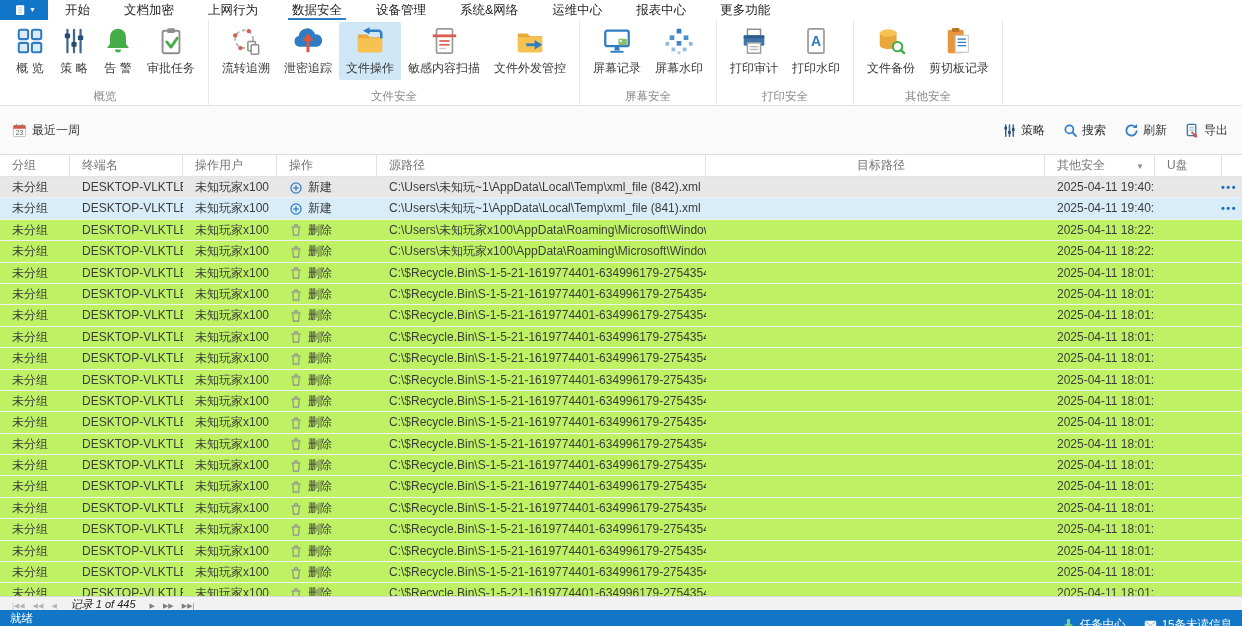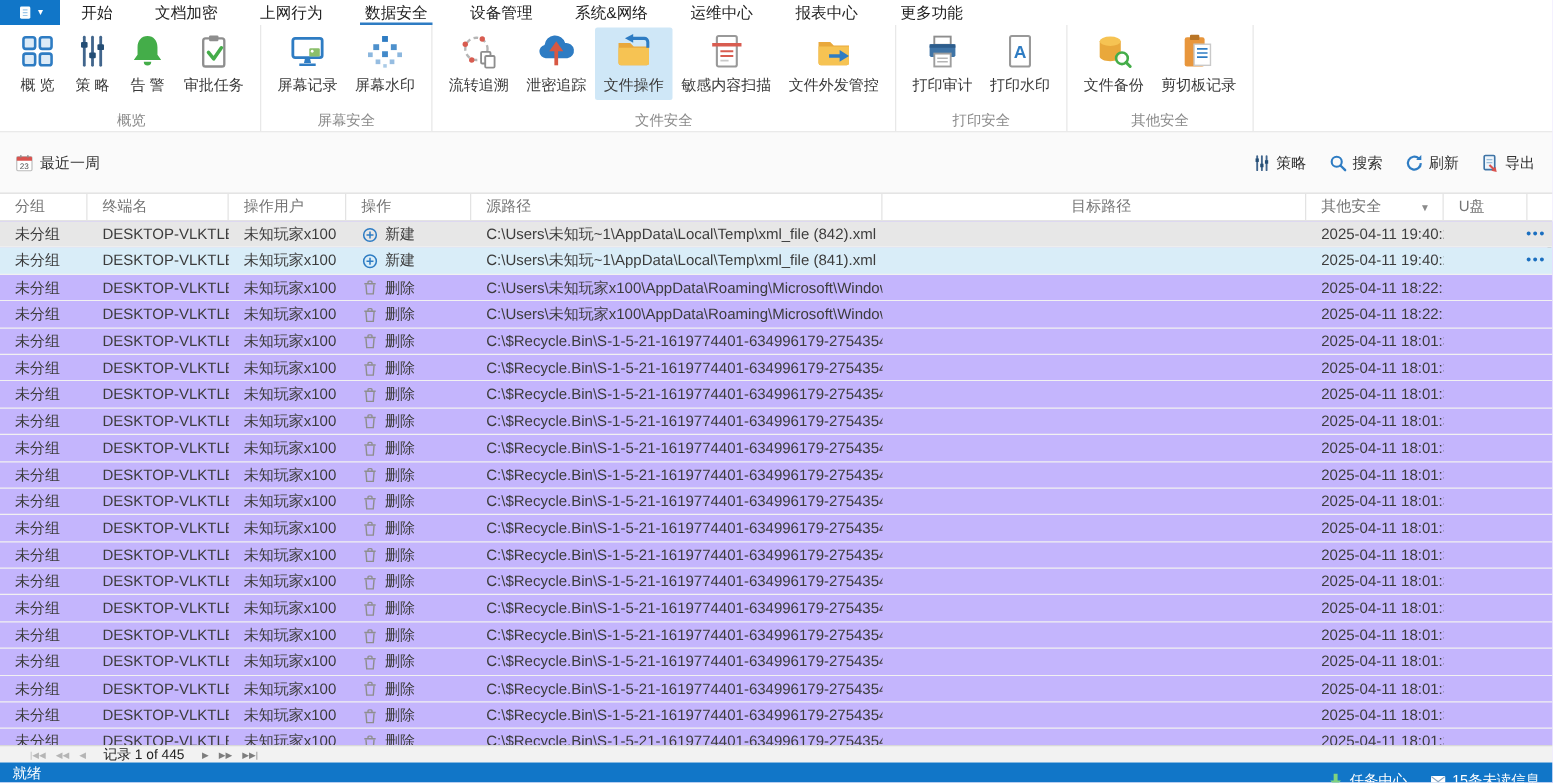--- a/index.html
+++ b/index.html
@@ -31,32 +31,32 @@
   .date-chip { display:flex; align-items:center; gap:5px; cursor:pointer; color:#333; }
   .actions { display:flex; align-items:center; }
   .action { display:flex; align-items:center; gap:4px; margin-left:18px; cursor:pointer; color:#333; }
   .icon-14 svg { width:15px; height:15px; }
 
   
   .thead { display:flex; height:23px; border-top:1px solid #dcdcdc; border-bottom:1px solid #e3e3e3; background:#fff; }
   .th { display:flex; align-items:center; padding-left:12px; border-right:1px solid #e3e3e3; color:#757575; position:relative; overflow:hidden; white-space:nowrap; }
   .th .filter-arrow { position:absolute; right:10px; top:7px; font-size:8px; color:#8a8a8a; cursor:pointer; }
   .th.gutter { border-right:none; padding:0; }
-  .tbody { position:relative; height:419px; overflow:hidden; background:#c4b5fd; }
+  .tbody { position:relative; height:419px; overflow:hidden; background:#bef264; }
   .row { position:relative; display:flex; height:21.4px; line-height:21.4px; box-shadow:inset 0 -1px 0 #f1f1f1; cursor:default; }
   .row.focused { background:#e7e7e7; }
   .row.selected { background:#d9edf8; }
   .cell { padding-left:12px; white-space:nowrap; overflow:hidden; color:#3c3c3c; }
   .op-cell { display:flex; align-items:center; gap:5px; }
   .op-cell svg { width:14px; height:14px; }
   .row-ellipsis { position:absolute; right:5px; top:0; color:#1b6fc0; font-weight:bold; letter-spacing:1.5px; font-size:11px; cursor:pointer; }
   .vscroll-thumb { position:absolute; right:1px; top:3px; width:3px; height:33px; background:#3a3a3a; cursor:grab; }
 
   
-  .pager { height:14px; display:flex; align-items:center; background:#f2f2f2; border-top:1px solid #d8d8d8; padding-left:20px; }
+  .pager { height:14px; display:flex; align-items:flex-start; background:#f2f2f2; border-top:1px solid #d8d8d8; padding-left:8px;font-style:italic; }
   .pg-ic { font-size:7px; color:#7d7d7d; margin:0 4px; cursor:pointer; line-height:14px; }
   .pg-ic.disabled { color:#b5b5b5; }
   .pager-label { font-size:11px; color:#222; margin:0 10px; line-height:14px; }
 
   
   .statusbar { height:16px; background:#1176c8; color:#fff; display:flex; align-items:center; justify-content:space-between; padding:0 10px; font-size:11.5px; }
   .sb-right { display:flex; align-items:center; gap:18px; }
   .sb-item { display:flex; align-items:center; gap:5px; cursor:pointer;margin-top:12px; }
   .sb-item svg { width:13px; height:13px; }
 </style>
@@ -159,20 +159,82 @@
     <span class="rbtn-label">审批任务</span>
   </div>
       </div>
     <div class="group-label">概览</div>
   </div>
     <div class="ribbon-group">
     <div class="group-buttons">
         <div class="rbtn">
     <span class="rbtn-icon">
             <svg viewBox="0 0 32 32">
+              <circle cx="14" cy="14" r="9.5" fill="none" stroke="#b5b5b5" stroke-width="2" stroke-dasharray="4 3"></circle>
+              <circle cx="4.5" cy="10" r="2.3" fill="#d85c50"></circle>
+              <circle cx="19" cy="5.5" r="2.3" fill="#d85c50"></circle>
+              <circle cx="10" cy="23.5" r="2.3" fill="#d85c50"></circle>
+              <rect x="18" y="16.5" width="8" height="10" rx="1" fill="#fff" stroke="#8e8e8e" stroke-width="1.6"></rect>
+              <rect x="21.5" y="20" width="8" height="10" rx="1" fill="#fff" stroke="#8e8e8e" stroke-width="1.6"></rect>
+            </svg>
+          </span>
+    <span class="rbtn-label">流转追溯</span>
+  </div>
+        <div class="rbtn">
+    <span class="rbtn-icon">
+            <svg viewBox="0 0 32 32">
+              <path fill="#2e7cc3" d="M25.5 22H7a5.8 5.8 0 0 1-1-11.4A9 9 0 0 1 23.6 9 6.5 6.5 0 0 1 25.5 22z"></path>
+              <rect x="14.4" y="15" width="3.2" height="13" fill="#d85843"></rect>
+              <path fill="#d85843" d="M16 7.5l6 8.5H10z"></path>
+            </svg>
+          </span>
+    <span class="rbtn-label">泄密追踪</span>
+  </div>
+        <div class="rbtn selected">
+    <span class="rbtn-icon">
+            <svg viewBox="0 0 32 32">
+              <path fill="#e9a83b" d="M3 9h10l3 3h13v14a2 2 0 0 1-2 2H5a2 2 0 0 1-2-2z"></path>
+              <path fill="#f6c353" d="M3 13h26v13a2 2 0 0 1-2 2H5a2 2 0 0 1-2-2z"></path>
+              <path fill="none" stroke="#2e7cc3" stroke-width="2.6" d="M28 13V8a3 3 0 0 0-3-3H14"></path>
+              <path fill="#2e7cc3" d="M15.5 1.2L8.5 5l7 3.8z"></path>
+            </svg>
+          </span>
+    <span class="rbtn-label">文件操作</span>
+  </div>
+        <div class="rbtn">
+    <span class="rbtn-icon">
+            <svg viewBox="0 0 32 32">
+              <rect x="8" y="3" width="17" height="26" rx="1.5" fill="#fff" stroke="#999" stroke-width="1.8"></rect>
+              <line x1="4" y1="10.5" x2="29" y2="10.5" stroke="#d85c50" stroke-width="3"></line>
+              <line x1="11" y1="16" x2="22" y2="16" stroke="#d85c50" stroke-width="1.8"></line>
+              <line x1="11" y1="20" x2="22" y2="20" stroke="#d85c50" stroke-width="1.8"></line>
+              <line x1="11" y1="24" x2="18" y2="24" stroke="#c9c9c9" stroke-width="1.6"></line>
+            </svg>
+          </span>
+    <span class="rbtn-label">敏感内容扫描</span>
+  </div>
+        <div class="rbtn">
+    <span class="rbtn-icon">
+            <svg viewBox="0 0 32 32">
+              <path fill="#e9a83b" d="M3 8h10l3 3h13v15a2 2 0 0 1-2 2H5a2 2 0 0 1-2-2z"></path>
+              <path fill="#f6c353" d="M3 12h26v14a2 2 0 0 1-2 2H5a2 2 0 0 1-2-2z"></path>
+              <path fill="none" stroke="#2e7cc3" stroke-width="3" d="M12 20h10"></path>
+              <path fill="#2e7cc3" d="M29 20l-8-5v10z"></path>
+            </svg>
+          </span>
+    <span class="rbtn-label">文件外发管控</span>
+  </div>
+      </div>
+    <div class="group-label">文件安全</div>
+  </div>
+    <div class="ribbon-group">
+    <div class="group-buttons">
+        <div class="rbtn">
+    <span class="rbtn-icon">
+            <svg viewBox="0 0 32 32">
               <rect x="3.5" y="5" width="25" height="16.5" rx="2" fill="#fff" stroke="#2e7cc3" stroke-width="2.4"></rect>
               <path d="M13 26l1-4.5h4l1 4.5z" fill="#2e7cc3"></path>
               <line x1="9" y1="27.5" x2="23" y2="27.5" stroke="#2e7cc3" stroke-width="2"></line>
               <rect x="17.5" y="13.5" width="9" height="7" rx="1" fill="#8bbf6a"></rect>
               <circle cx="20" cy="16" r="1.2" fill="#fff"></circle>
             </svg>
           </span>
     <span class="rbtn-label">屏幕记录</span>
   </div>
         <div class="rbtn">
@@ -188,82 +250,20 @@
                 <rect x="8" y="23" width="4" height="4" opacity=".5"></rect>
                 <rect x="20" y="23" width="4" height="4" opacity=".5"></rect>
                 <rect x="14.5" y="27" width="3" height="3" opacity=".4"></rect>
               </g>
             </svg>
           </span>
     <span class="rbtn-label">屏幕水印</span>
   </div>
       </div>
     <div class="group-label">屏幕安全</div>
-  </div>
-    <div class="ribbon-group">
-    <div class="group-buttons">
-        <div class="rbtn">
-    <span class="rbtn-icon">
-            <svg viewBox="0 0 32 32">
-              <circle cx="14" cy="14" r="9.5" fill="none" stroke="#b5b5b5" stroke-width="2" stroke-dasharray="4 3"></circle>
-              <circle cx="4.5" cy="10" r="2.3" fill="#d85c50"></circle>
-              <circle cx="19" cy="5.5" r="2.3" fill="#d85c50"></circle>
-              <circle cx="10" cy="23.5" r="2.3" fill="#d85c50"></circle>
-              <rect x="18" y="16.5" width="8" height="10" rx="1" fill="#fff" stroke="#8e8e8e" stroke-width="1.6"></rect>
-              <rect x="21.5" y="20" width="8" height="10" rx="1" fill="#fff" stroke="#8e8e8e" stroke-width="1.6"></rect>
-            </svg>
-          </span>
-    <span class="rbtn-label">流转追溯</span>
-  </div>
-        <div class="rbtn">
-    <span class="rbtn-icon">
-            <svg viewBox="0 0 32 32">
-              <path fill="#2e7cc3" d="M25.5 22H7a5.8 5.8 0 0 1-1-11.4A9 9 0 0 1 23.6 9 6.5 6.5 0 0 1 25.5 22z"></path>
-              <rect x="14.4" y="15" width="3.2" height="13" fill="#d85843"></rect>
-              <path fill="#d85843" d="M16 7.5l6 8.5H10z"></path>
-            </svg>
-          </span>
-    <span class="rbtn-label">泄密追踪</span>
-  </div>
-        <div class="rbtn selected">
-    <span class="rbtn-icon">
-            <svg viewBox="0 0 32 32">
-              <path fill="#e9a83b" d="M3 9h10l3 3h13v14a2 2 0 0 1-2 2H5a2 2 0 0 1-2-2z"></path>
-              <path fill="#f6c353" d="M3 13h26v13a2 2 0 0 1-2 2H5a2 2 0 0 1-2-2z"></path>
-              <path fill="none" stroke="#2e7cc3" stroke-width="2.6" d="M28 13V8a3 3 0 0 0-3-3H14"></path>
-              <path fill="#2e7cc3" d="M15.5 1.2L8.5 5l7 3.8z"></path>
-            </svg>
-          </span>
-    <span class="rbtn-label">文件操作</span>
-  </div>
-        <div class="rbtn">
-    <span class="rbtn-icon">
-            <svg viewBox="0 0 32 32">
-              <rect x="8" y="3" width="17" height="26" rx="1.5" fill="#fff" stroke="#999" stroke-width="1.8"></rect>
-              <line x1="4" y1="10.5" x2="29" y2="10.5" stroke="#d85c50" stroke-width="3"></line>
-              <line x1="11" y1="16" x2="22" y2="16" stroke="#d85c50" stroke-width="1.8"></line>
-              <line x1="11" y1="20" x2="22" y2="20" stroke="#d85c50" stroke-width="1.8"></line>
-              <line x1="11" y1="24" x2="18" y2="24" stroke="#c9c9c9" stroke-width="1.6"></line>
-            </svg>
-          </span>
-    <span class="rbtn-label">敏感内容扫描</span>
-  </div>
-        <div class="rbtn">
-    <span class="rbtn-icon">
-            <svg viewBox="0 0 32 32">
-              <path fill="#e9a83b" d="M3 8h10l3 3h13v15a2 2 0 0 1-2 2H5a2 2 0 0 1-2-2z"></path>
-              <path fill="#f6c353" d="M3 12h26v14a2 2 0 0 1-2 2H5a2 2 0 0 1-2-2z"></path>
-              <path fill="none" stroke="#2e7cc3" stroke-width="3" d="M12 20h10"></path>
-              <path fill="#2e7cc3" d="M29 20l-8-5v10z"></path>
-            </svg>
-          </span>
-    <span class="rbtn-label">文件外发管控</span>
-  </div>
-      </div>
-    <div class="group-label">文件安全</div>
   </div>
     <div class="ribbon-group">
     <div class="group-buttons">
         <div class="rbtn">
     <span class="rbtn-icon">
             <svg viewBox="0 0 32 32">
               <rect x="9" y="3.5" width="14" height="7" fill="#fff" stroke="#8e8e8e" stroke-width="1.6"></rect>
               <rect x="5" y="10" width="22" height="11" rx="1.5" fill="#3f74a6"></rect>
               <rect x="5" y="10" width="22" height="3" fill="#2d5d8c"></rect>
               <rect x="9" y="18" width="14" height="11" fill="#fff" stroke="#9e9e9e" stroke-width="1.6"></rect>

